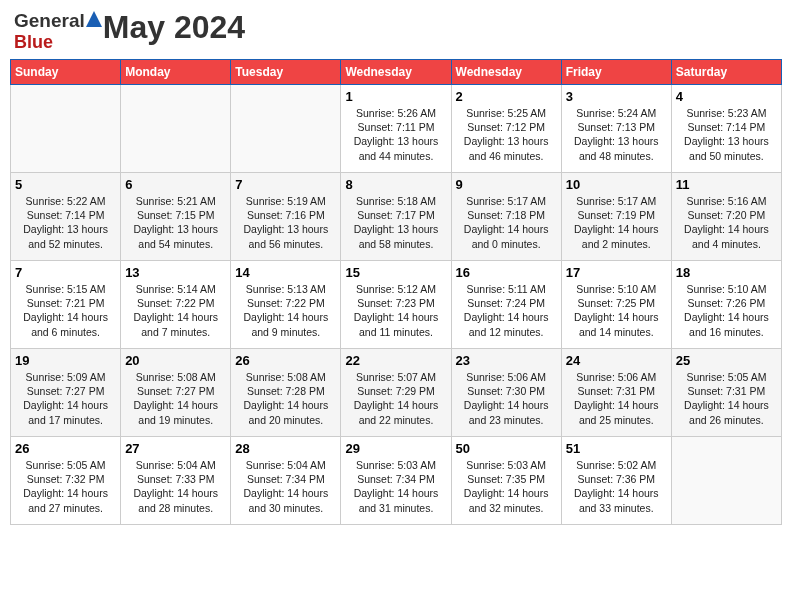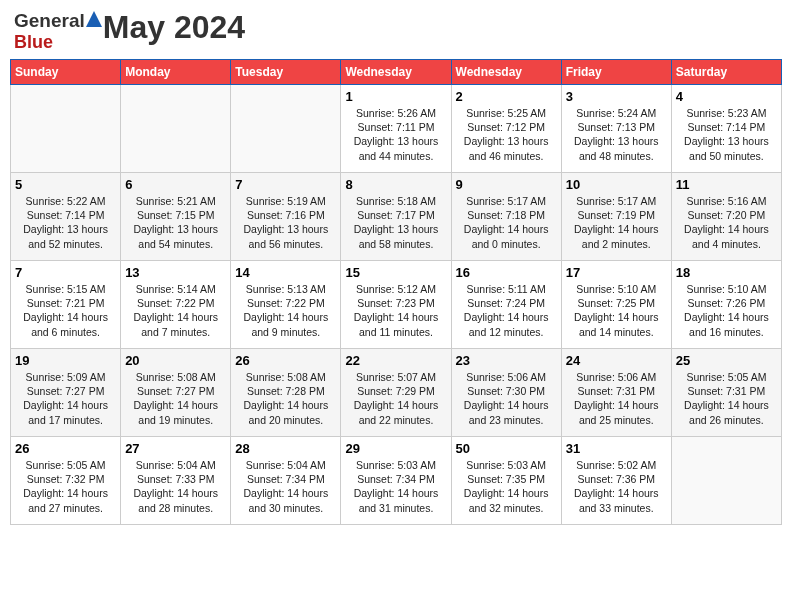--- a/index.html
+++ b/index.html
@@ -240,19 +240,19 @@
         </td>
         <td>
           <span class="day-num">29</span>
           <div class="day-info">Sunrise: 5:03 AM<br>Sunset: 7:34 PM<br>Daylight: 14 hours<br>and 31 minutes.</div>
         </td>
         <td>
           <span class="day-num">50</span>
           <div class="day-info">Sunrise: 5:03 AM<br>Sunset: 7:35 PM<br>Daylight: 14 hours<br>and 32 minutes.</div>
         </td>
         <td>
-          <span class="day-num">31</span>
+          <span class="day-num">51</span>
           <div class="day-info">Sunrise: 5:02 AM<br>Sunset: 7:36 PM<br>Daylight: 14 hours<br>and 33 minutes.</div>
         </td>
         <td class="empty-cell"></td>
       </tr>
     </tbody>
 </table>
 
 </body></html>

